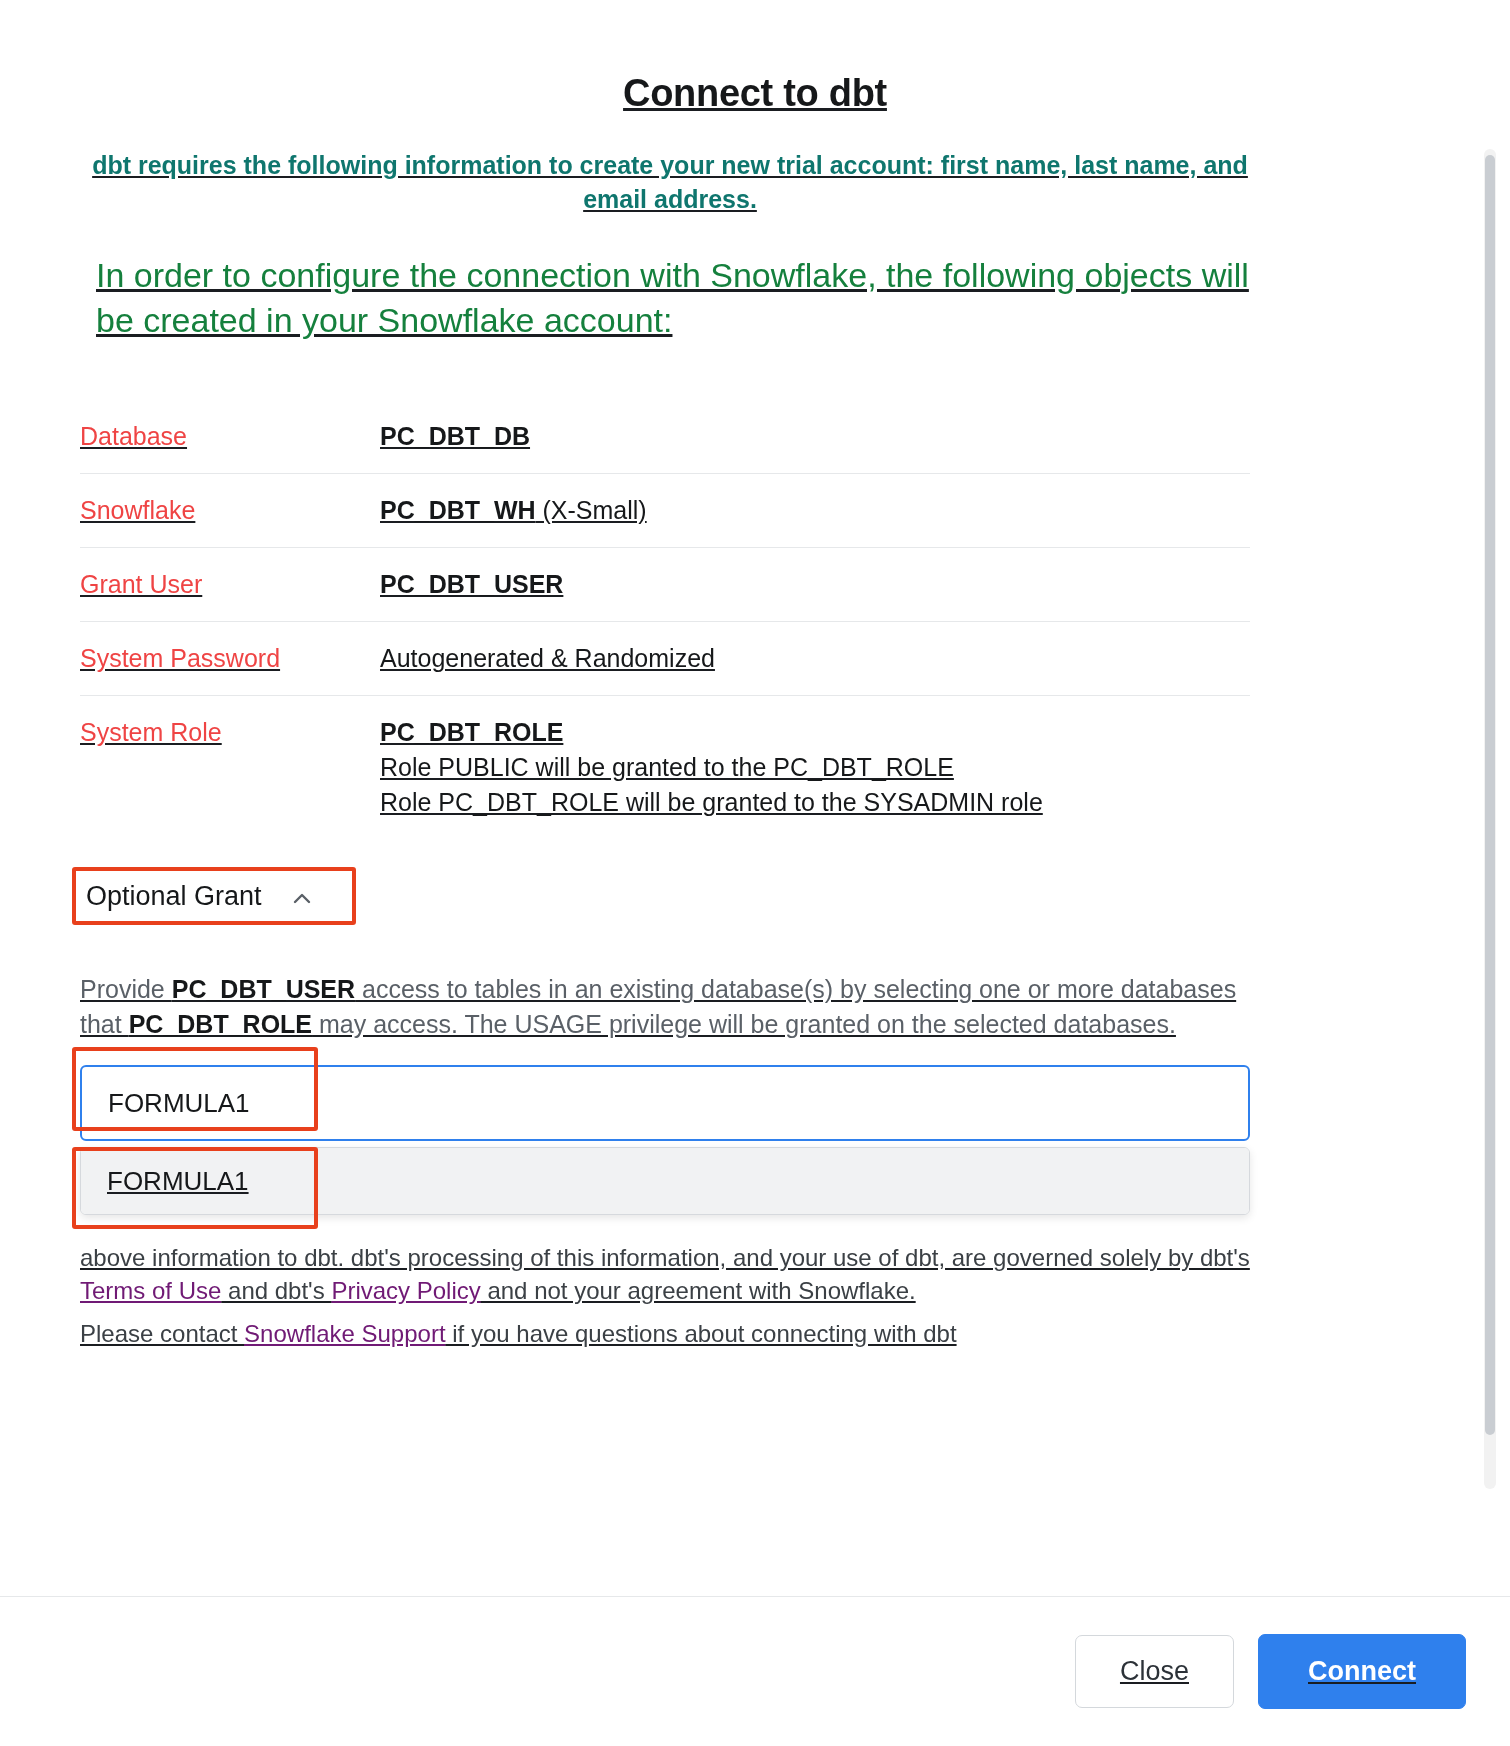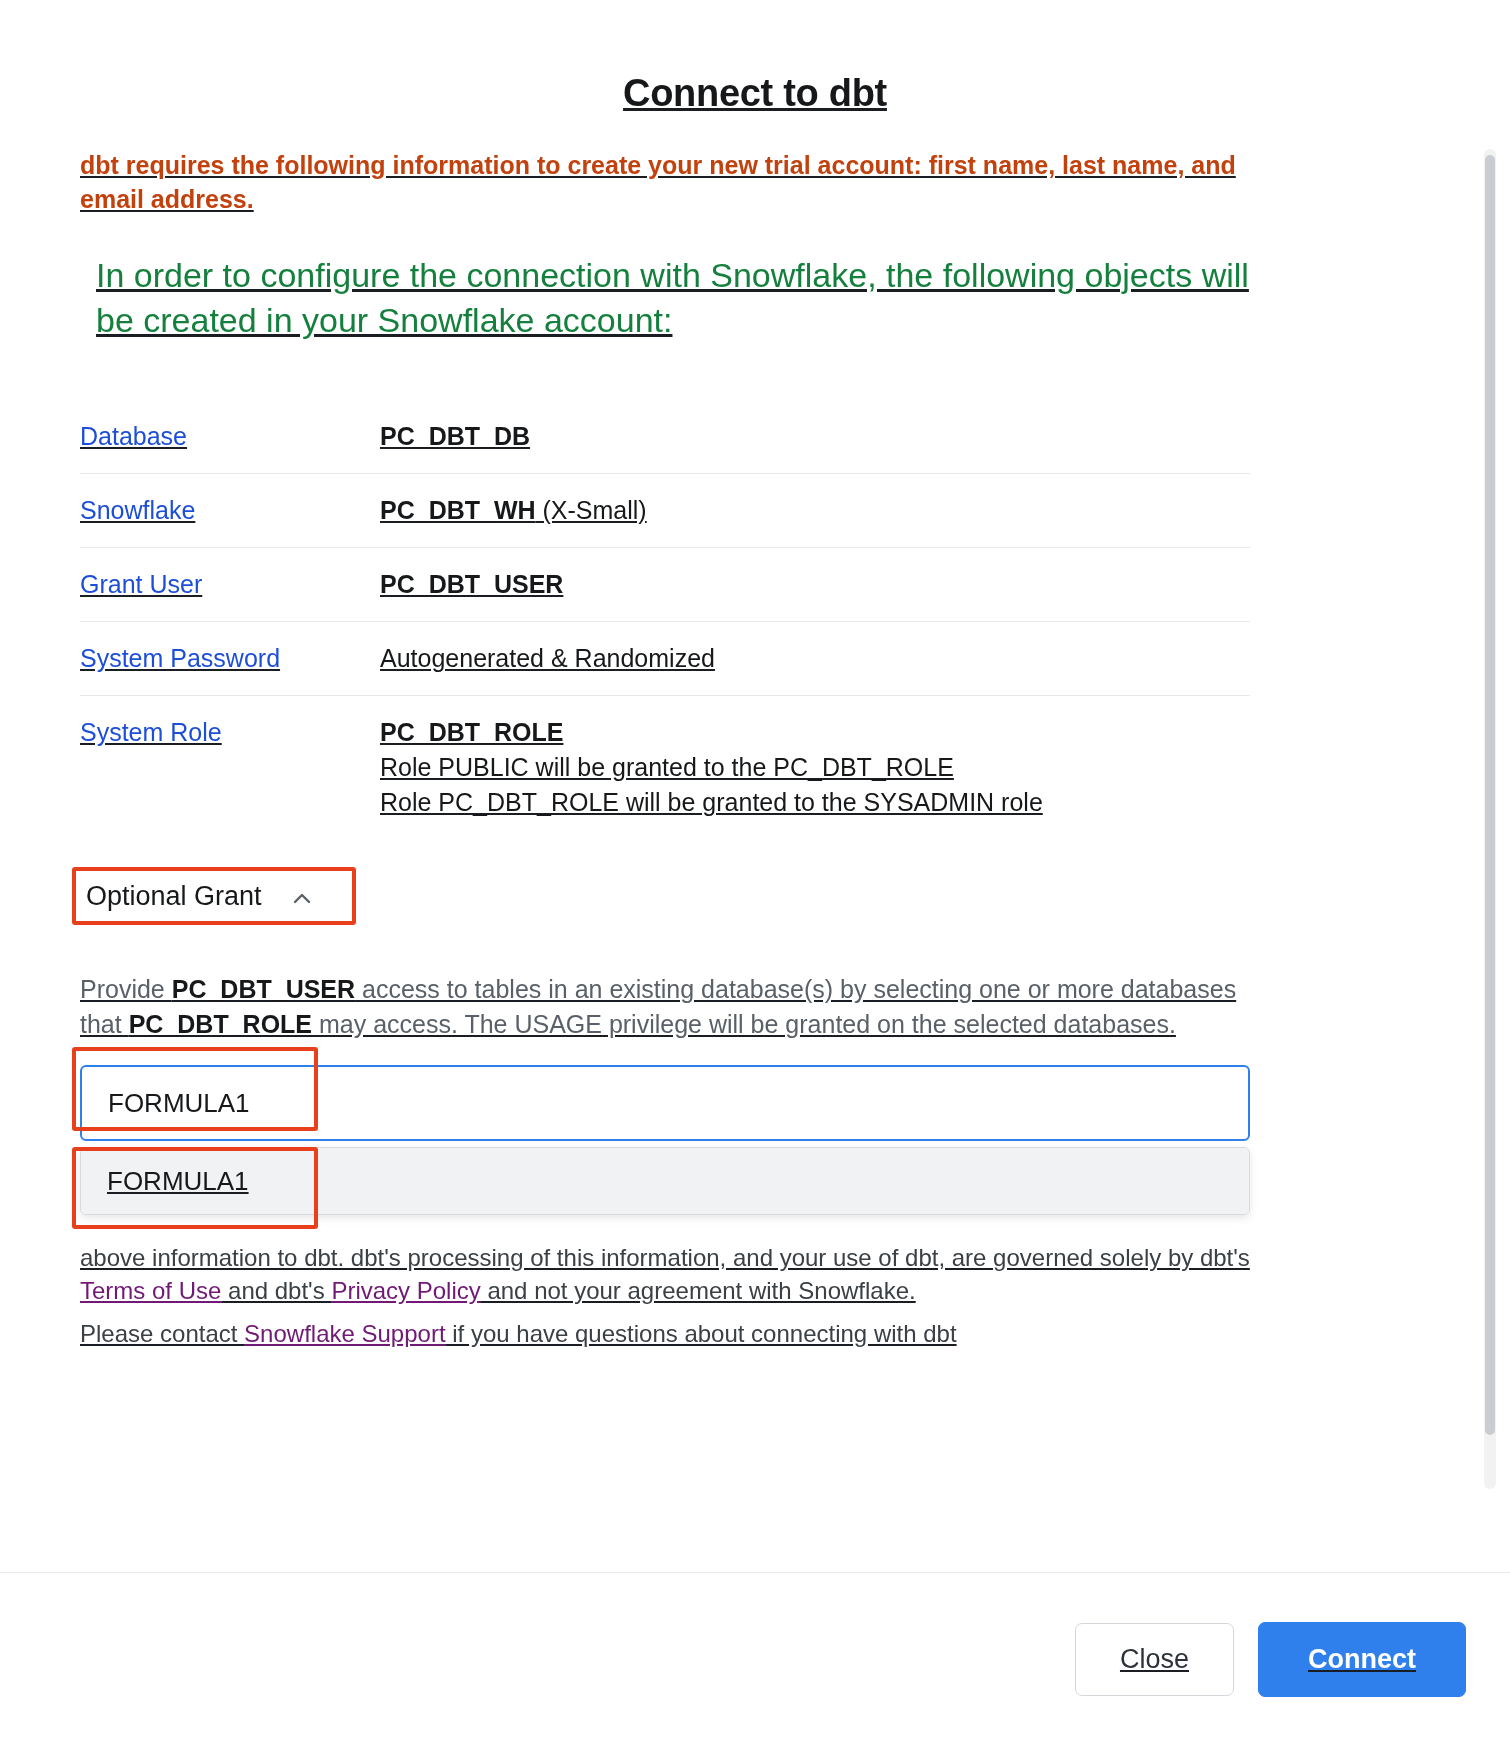--- a/index.html
+++ b/index.html
@@ -50,23 +50,24 @@
     left: 1px;
     width: 10px;
     height: 1280px;
     background: #c9cdd2;
     border-radius: 6px;
   }
   .lead {
     font-size: 25px;
     font-weight: bold;
     line-height: 1.35;
-    color: #c2410c;
+    color: #0f766e;
     margin: 0 0 36px 0;
     max-width: 1180px;
+    text-align: center;
   }
   .para {
     font-size: 34px;
     line-height: 1.35;
     color: #15803d;
     margin: 0 0 56px 16px;
     max-width: 1180px;
   }
   table.info {
     width: 1170px;
@@ -75,21 +76,21 @@
   }
   table.info td {
     padding: 22px 0 22px 0;
     font-size: 25px;
     vertical-align: top;
     border-bottom: 1px solid #e6e8ea;
   }
   table.info tr:last-child td { border-bottom: none; }
   td.label {
     width: 300px;
-    color: #1d4ed8;
+    color: #ef4444;
     font-weight: normal;
   }
   td.value { color: #16181a; }
   .b { font-weight: bold; }
   .sub-line { display: block; font-weight: normal; color: #16181a; margin-top: 6px;}
   
   .optional-wrap {
     position: relative;
     display: inline-block;
     margin: 22px 0 0 0;
@@ -170,21 +171,21 @@
     color: #701a75;
     text-decoration: underline;
   }
   .contact {
     font-size: 24px;
     color: #3b4045;
     margin-top: 12px;
   }
   .footer {
     border-top: 1px solid #e6e8ea;
-    height: 174px;
+    height: 150px;
     display: flex;
     align-items: center;
     justify-content: flex-end;
     gap: 24px;
     padding: 0 44px 0 0;
     background: #fff;
   }
   .btn {
     font-size: 27px;
     font-family: "Liberation Sans", sans-serif;

